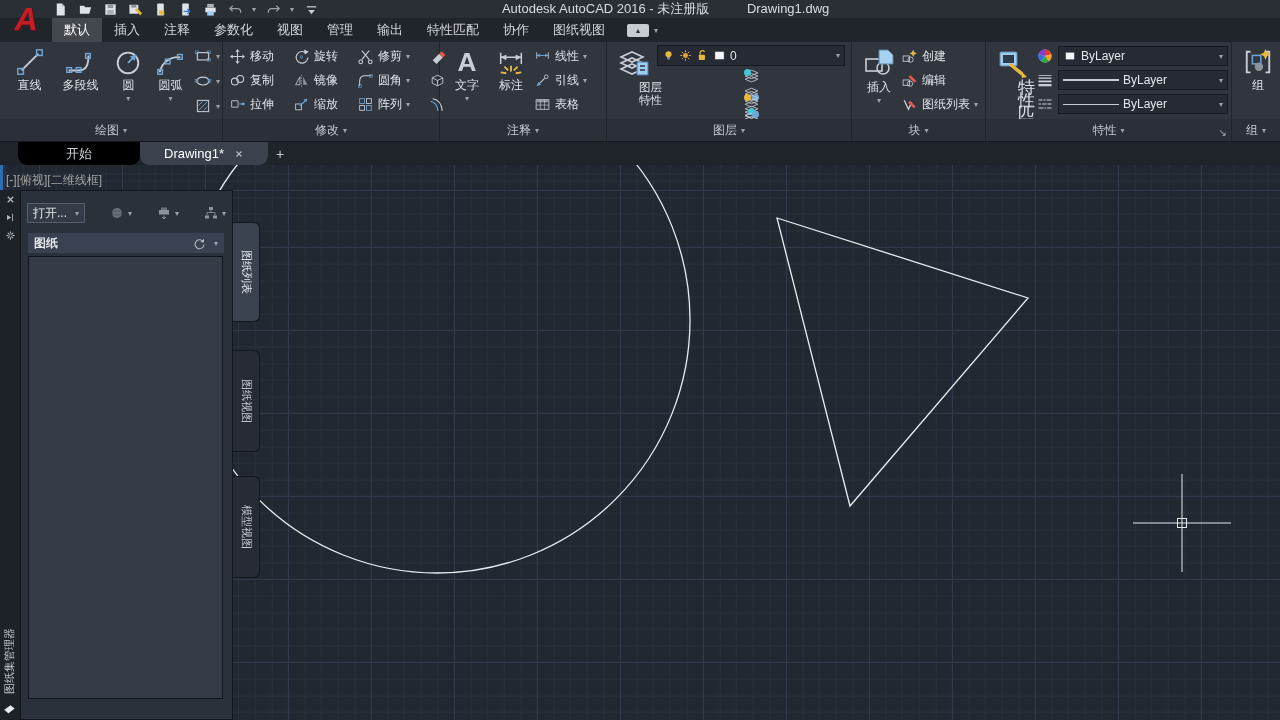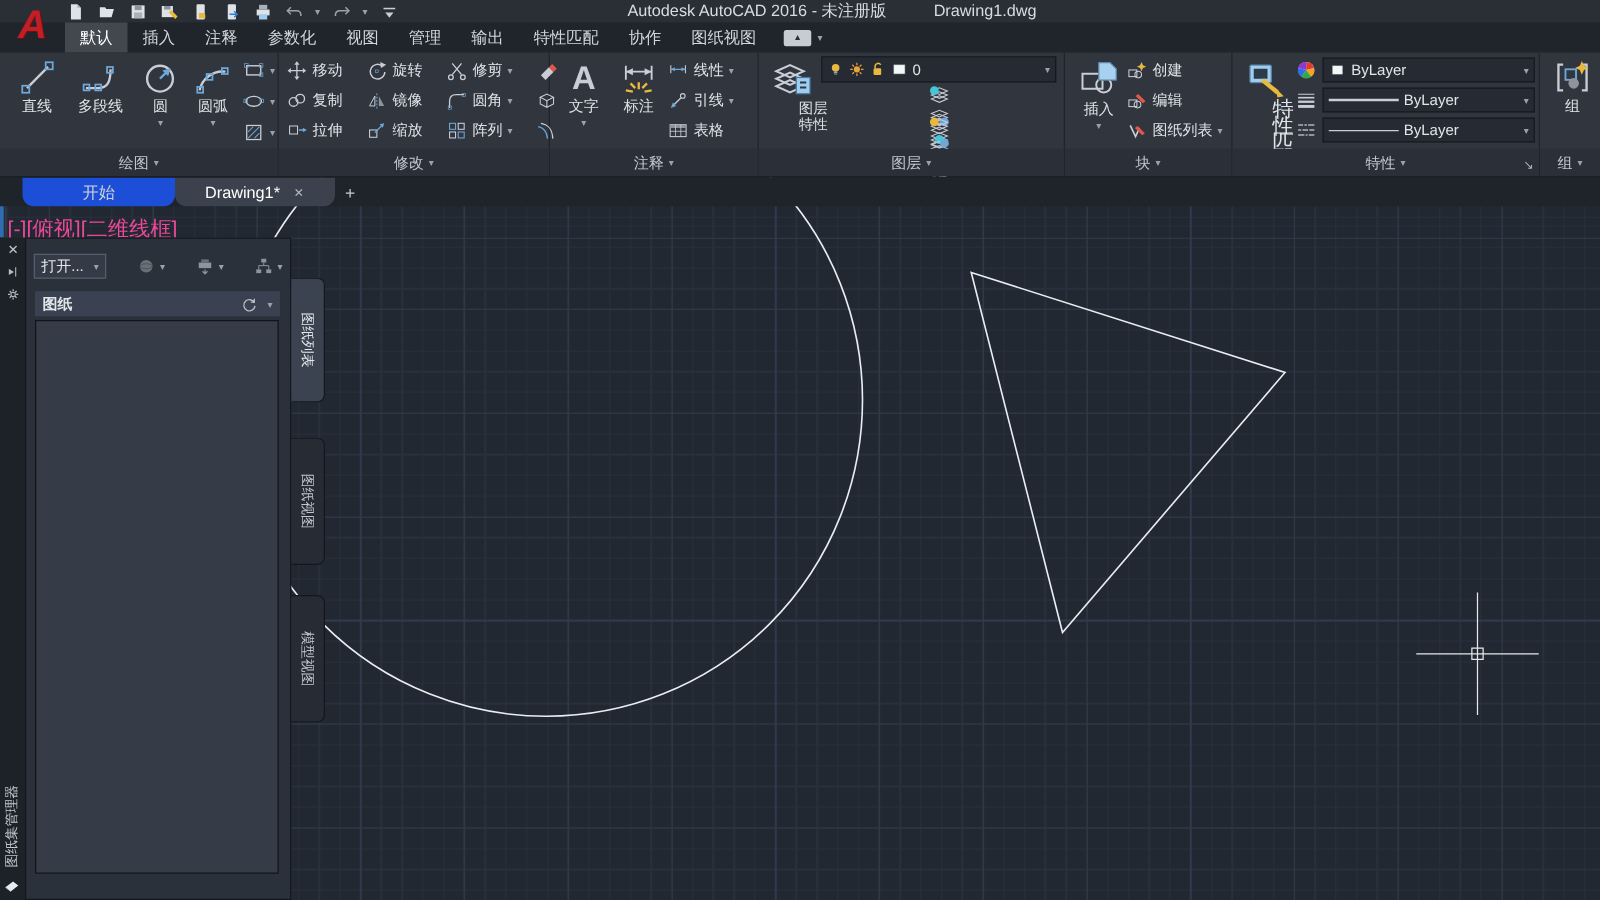--- a/index.html
+++ b/index.html
@@ -66,35 +66,35 @@
   #p-props { width:246px; }
   #props-launcher { position:absolute; right:4px; bottom:3px; font-size:10px; color:#aab0b8; }
   
   #p-group { width:48px; border-right:none; }
 
   
   #filetabs { left:0; top:142px; width:1280px; height:23px; background:#1f242b; z-index:35;
     display:flex; align-items:stretch; padding-left:18px; }
   .ftab { display:flex; align-items:center; gap:10px; font-size:13px; padding:0 16px;
     border-radius:0 0 9px 9px; color:#cfd3d9; }
-  #tab-start { background:#1d4ed8; width:122px; justify-content:center; }
+  #tab-start { background:#000000; width:122px; justify-content:center; }
   #tab-drawing { background:#3b414d; color:#ffffff; width:128px; justify-content:center; }
   #newtab { width:24px; display:flex; align-items:center; justify-content:center;
     color:#c3c9d1; font-size:14px; }
 
   
   #canvas { left:0; top:165px; width:1280px; height:555px; background-color:#222831; z-index:1;
     background-image:
       repeating-linear-gradient(to right,#303a4a 0 1px,transparent 1px 83px),
       repeating-linear-gradient(to bottom,#303a4a 0 1px,transparent 1px 83px),
       repeating-linear-gradient(to right,#28303c 0 1px,transparent 1px 16.6px),
       repeating-linear-gradient(to bottom,#28303c 0 1px,transparent 1px 16.6px);
     background-position:39px 0,0 82px,5.8px 0,0 15.6px; }
   #entities { left:0; top:0; width:1280px; height:720px; z-index:5; pointer-events:none; }
-  #viewport-controls { left:6px; top:172px; font-size:17px; color:#ec4899; z-index:6; }
+  #viewport-controls { left:6px; top:172px; font-size:12px; color:#a3a3a3; z-index:6; }
   #blue-accent { left:0; top:158px; width:3px; height:32px; background:#2e6db0; z-index:7; }
 
   
   #pal-strip { left:0; top:190px; width:20px; height:530px; background:#1d2128; z-index:10;
     display:flex; flex-direction:column; align-items:center; padding-top:4px; gap:7px; }
   #pal-strip svg { width:11px; height:11px; }
   #pal-title { position:absolute; left:2px; bottom:26px; writing-mode:vertical-rl;
     text-orientation:sideways; transform:rotate(180deg); font-size:11px; color:#c3c8d0; z-index:11; }
   #pal-eraser { left:2px; top:700px; z-index:11; } #pal-eraser svg { width:15px; height:15px; }
   #pal-body { left:20px; top:190px; width:213px; height:530px; background:#2b313b;

